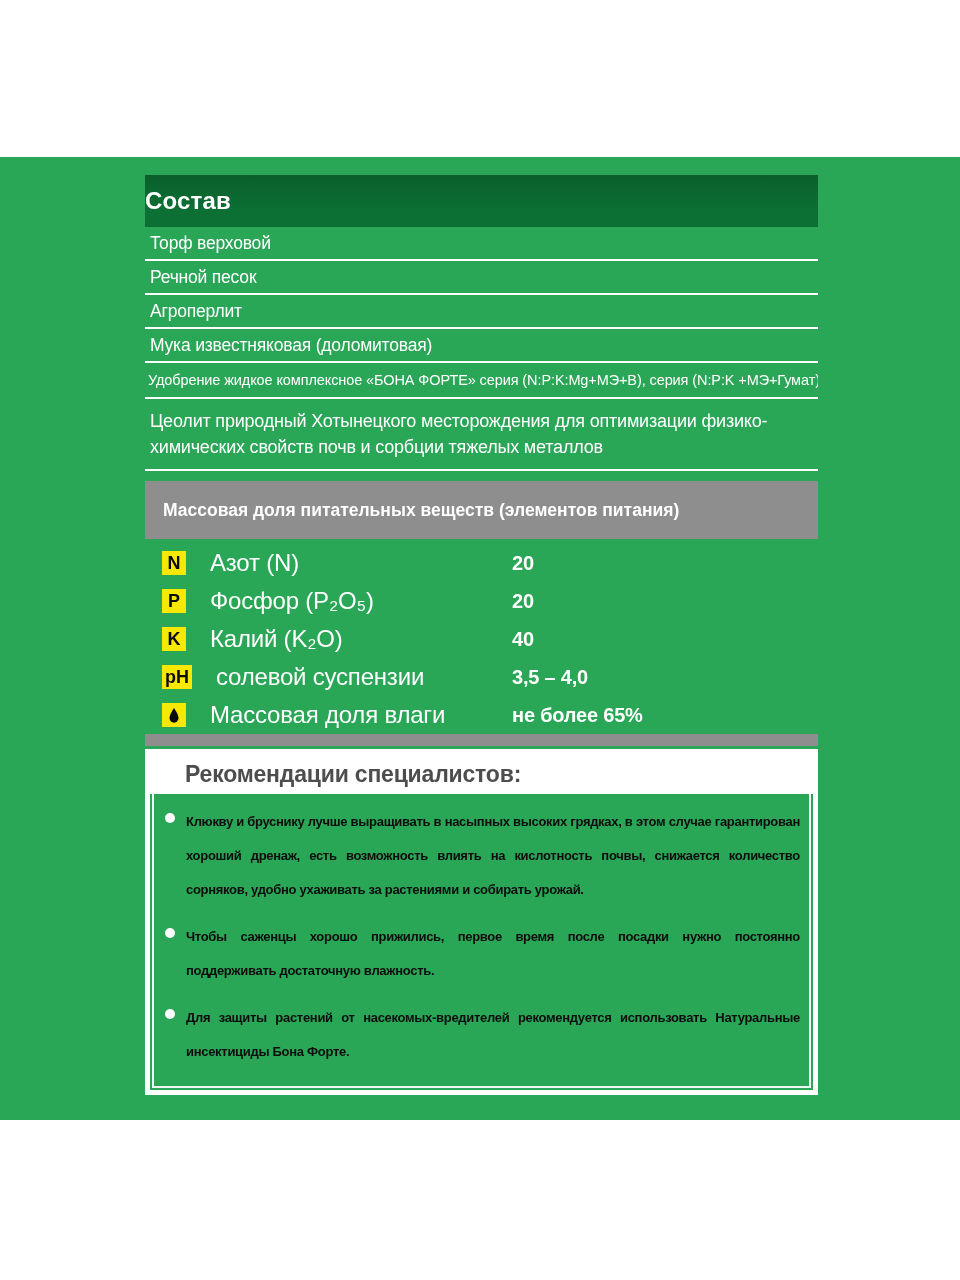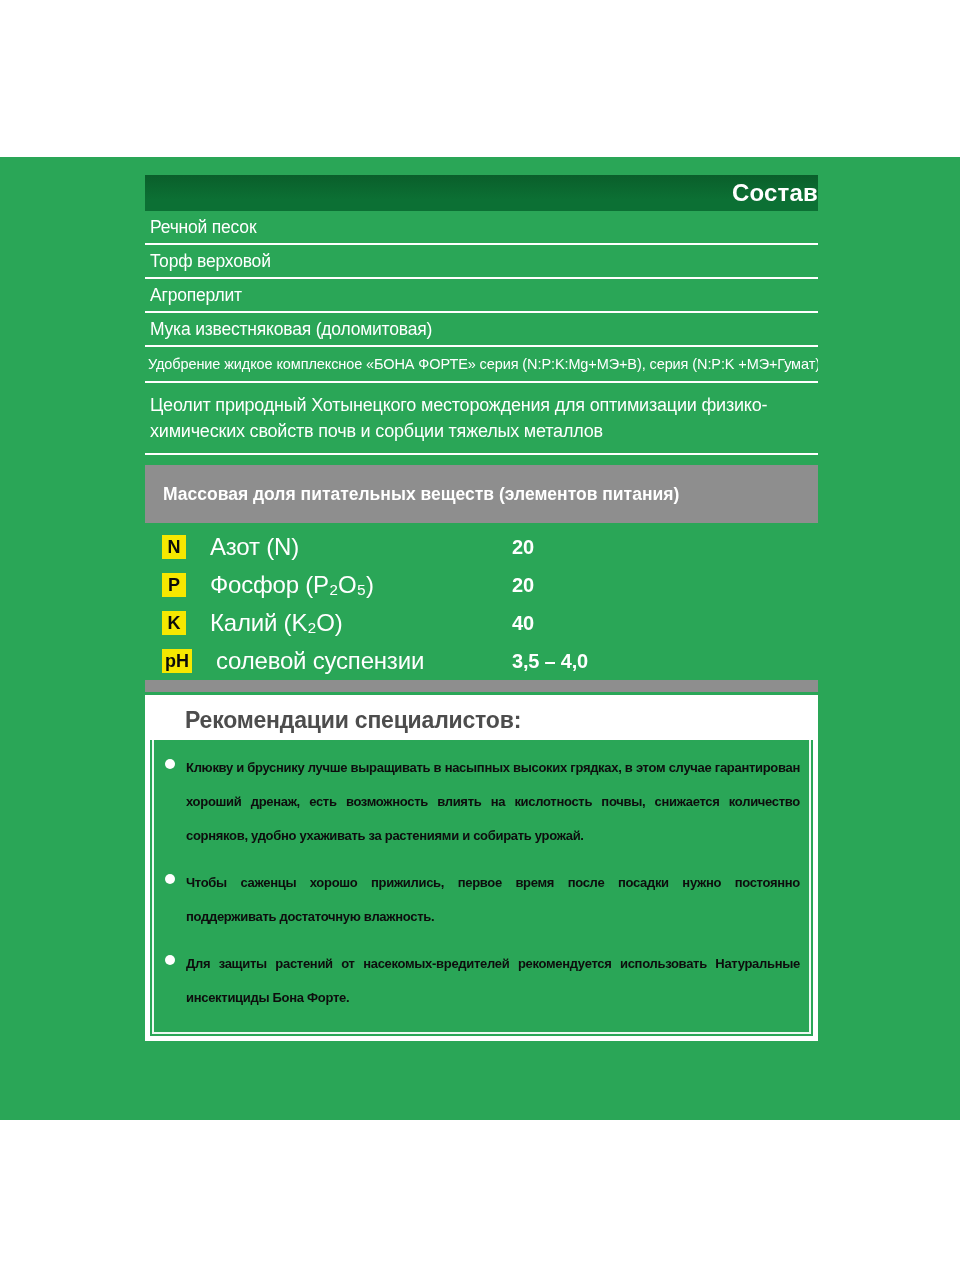--- a/index.html
+++ b/index.html
@@ -5,22 +5,22 @@
   html,body{margin:0;padding:0;}
   body{
     width:960px;height:1280px;background:#ffffff;position:relative;
     font-family:"Liberation Sans",sans-serif;
     -webkit-font-smoothing:antialiased;
   }
   .panel{position:absolute;top:157px;left:0;width:960px;height:963px;background:#2aa657;}
   .content{position:absolute;left:145px;top:0;width:673px;}
 
   
-  .sostav-bar{margin-top:18px;height:36px;background:linear-gradient(180deg,#0a5f2b 0%,#0c7034 70%);
-    display:flex;align-items:center;padding-left:9px;box-sizing:border-box;justify-content:flex-end;}
+  .sostav-bar{margin-top:18px;height:52px;background:linear-gradient(180deg,#0a5f2b 0%,#0c7034 70%);
+    display:flex;align-items:center;box-sizing:border-box;}
   .sostav-title{color:#ffffff;font-weight:bold;font-size:24px;letter-spacing:.2px;}
 
   
   .ingredients{list-style:none;margin:0;padding:0;}
   .ingredients li{border-bottom:2px solid #ffffff;padding:6px 5px;color:#ffffff;
     font-size:17.5px;line-height:20px;letter-spacing:-.2px;}
   .ingredients li.small{font-size:14.5px;line-height:20px;padding:7px 3px;
     white-space:nowrap;overflow:hidden;letter-spacing:-.1px;}
   .ingredients li.multi{font-size:18px;line-height:26px;padding:9px 5px;}
 
@@ -57,22 +57,22 @@
 <body>
 
 <div class="panel">
   <div class="content">
 
     <div class="sostav-bar">
       <span class="sostav-title">Состав</span>
     </div>
 
     <ul class="ingredients">
+      <li>Торф верховой</li>
       <li>Речной песок</li>
-      <li>Торф верховой</li>
       <li>Агроперлит</li>
       <li>Мука известняковая (доломитовая)</li>
       <li class="small">Удобрение жидкое комплексное «БОНА ФОРТЕ» серия (N:P:K:Mg+МЭ+B), серия (N:P:K +МЭ+Гумат)</li>
       <li class="multi">Цеолит природный Хотынецкого месторождения для оптимизации физико-химических свойств почв и сорбции тяжелых металлов</li>
     </ul>
 
     <div class="gray-bar">
       <span>Массовая доля питательных веществ (элементов питания)</span>
     </div>
 
@@ -96,20 +96,29 @@
         <span class="nlabel">Калий (K₂O)</span>
         <span class="nvalue">40</span>
       </div>
 
       <div class="nrow">
         <span class="chip">pH</span>
         <span class="nlabel">солевой суспензии</span>
         <span class="nvalue">3,5 – 4,0</span>
       </div>
 
+      <div class="nrow">
+        <span class="chip">
+          <svg class="drop-svg" width="12" height="17" viewBox="0 0 24 32">
+            <path d="M12 1 C12 1 3 14 3 21 a9 9.5 0 0 0 18 0 C21 14 12 1 12 1 Z" fill="#0b0b0b"></path>
+          </svg>
+        </span>
+        <span class="nlabel">Массовая доля влаги</span>
+        <span class="nvalue">не более 65%</span>
+      </div>
 
     </div>
 
     <div class="gray-strip"></div>
 
     <div class="rec-box">
       <div class="rec-header">
         <span class="rec-title">Рекомендации специалистов:</span>
       </div>
       <ul class="rec-list">

